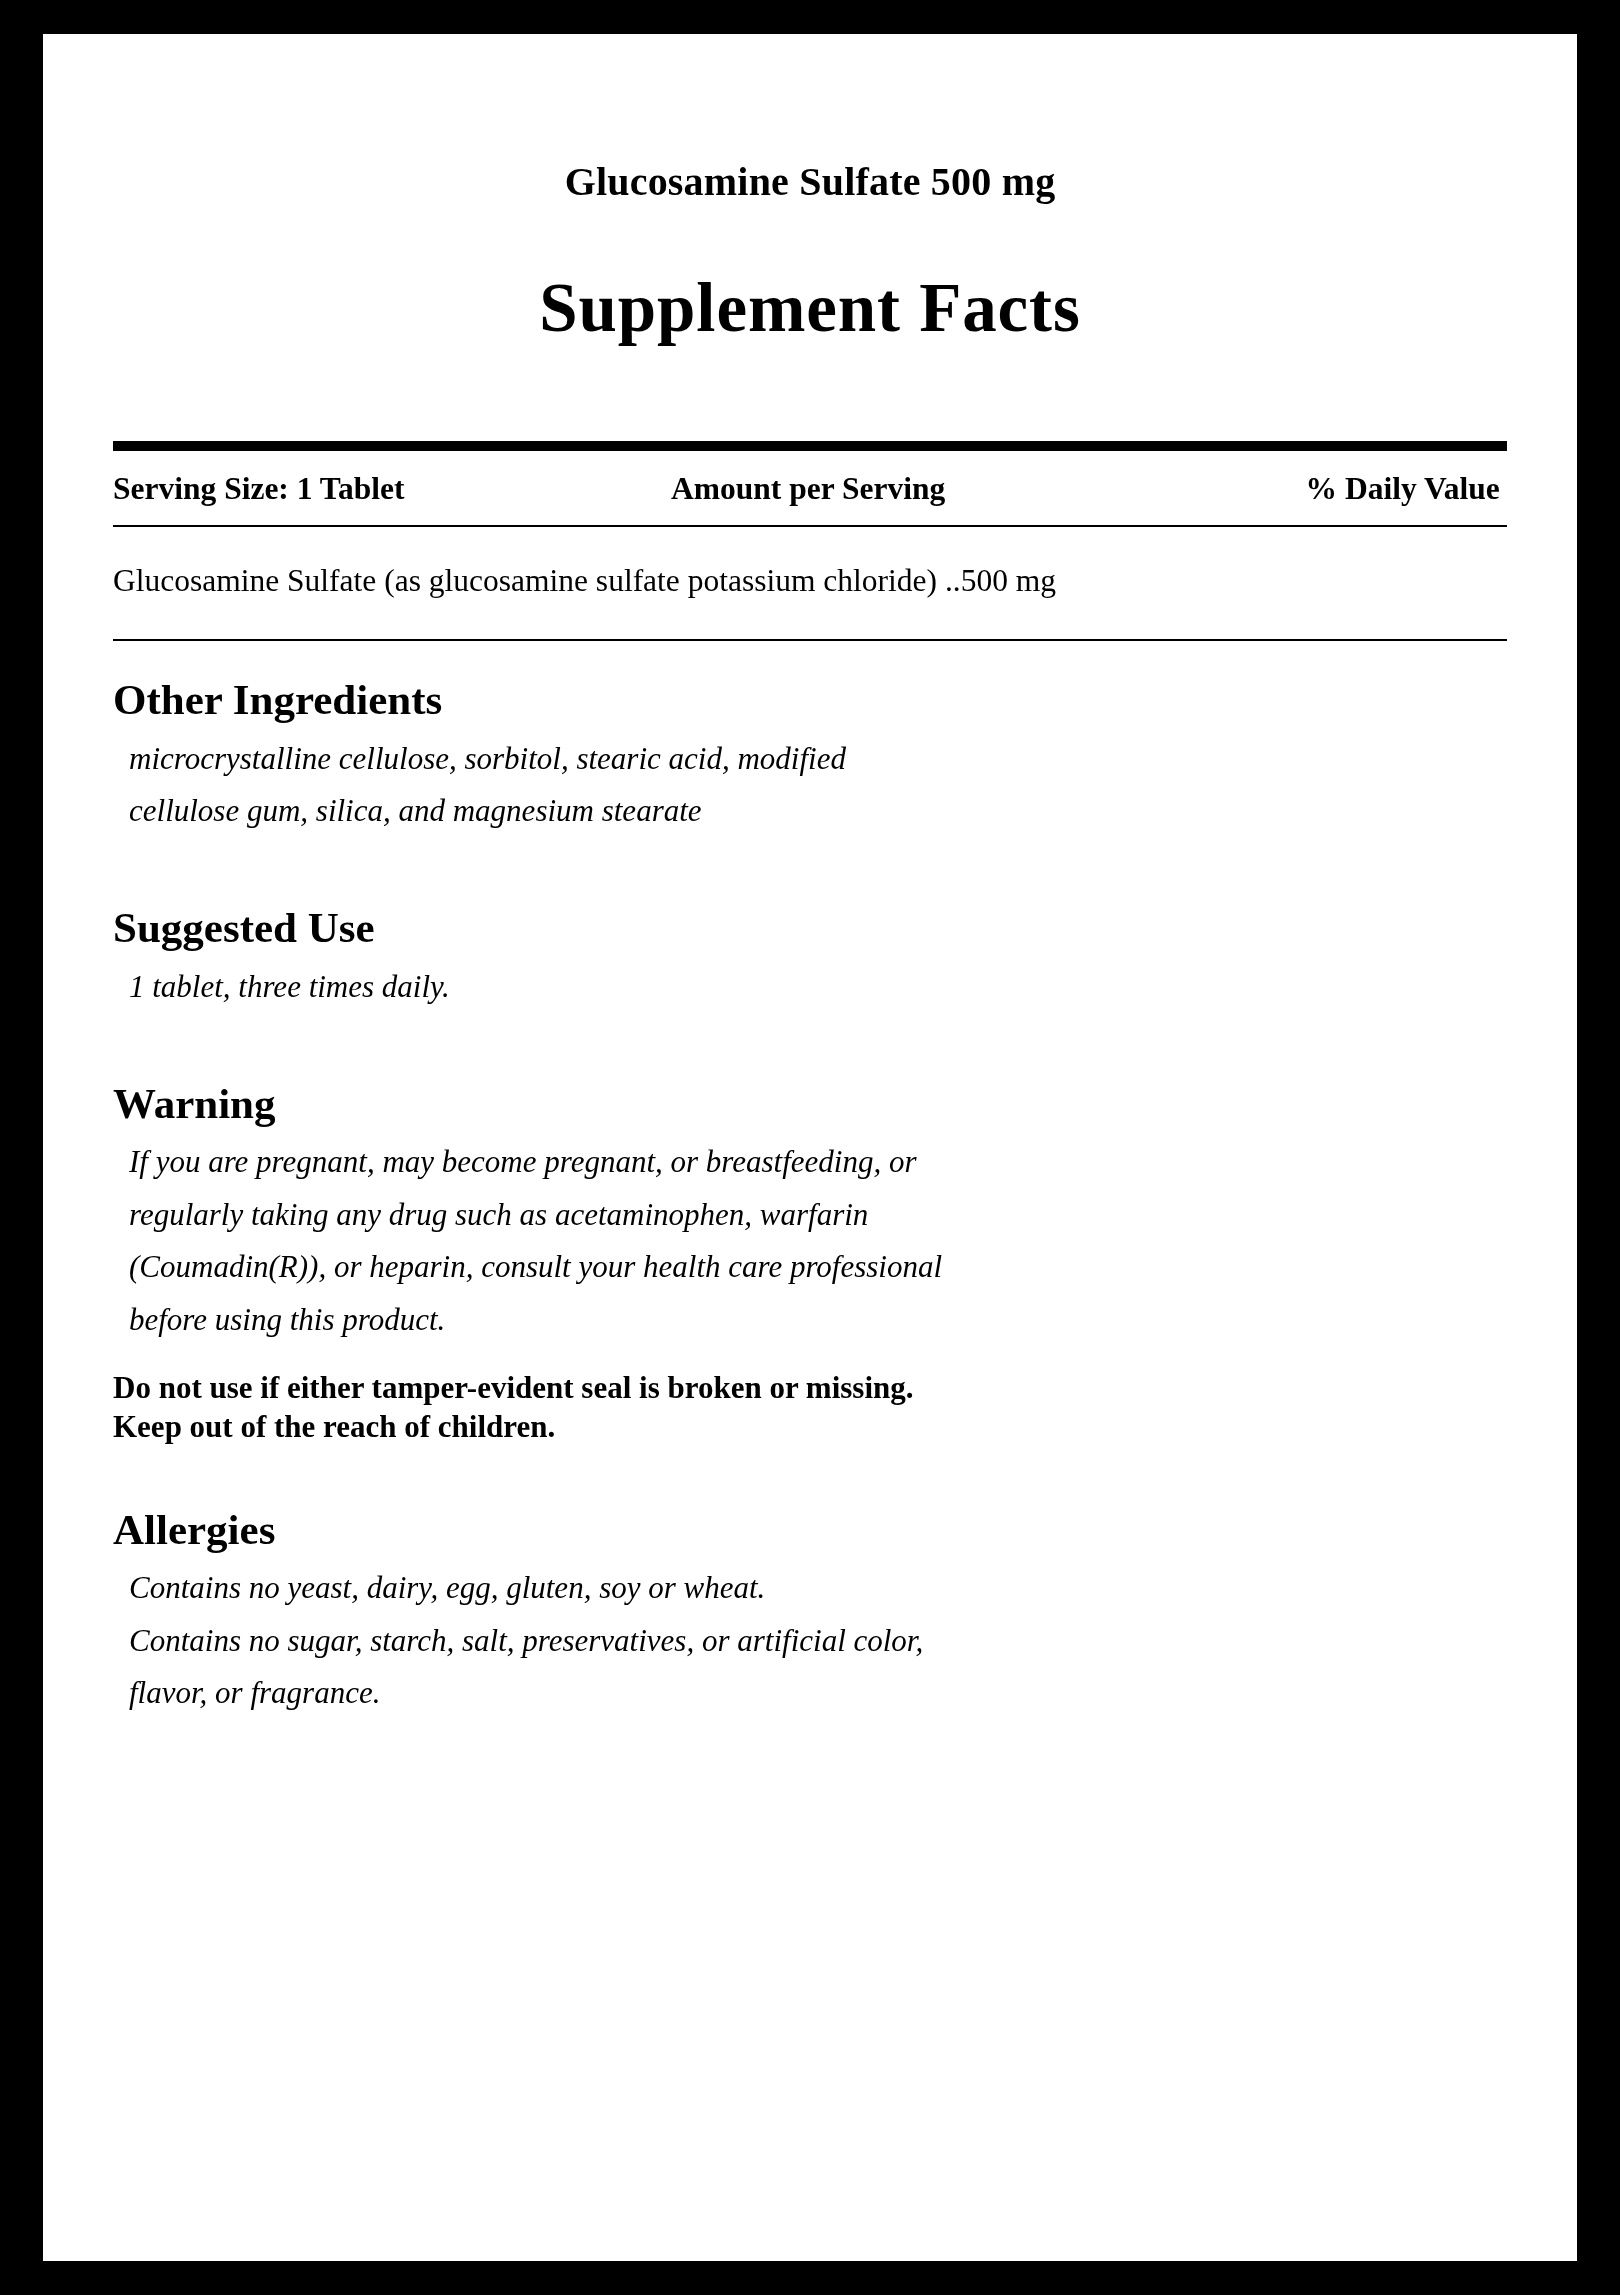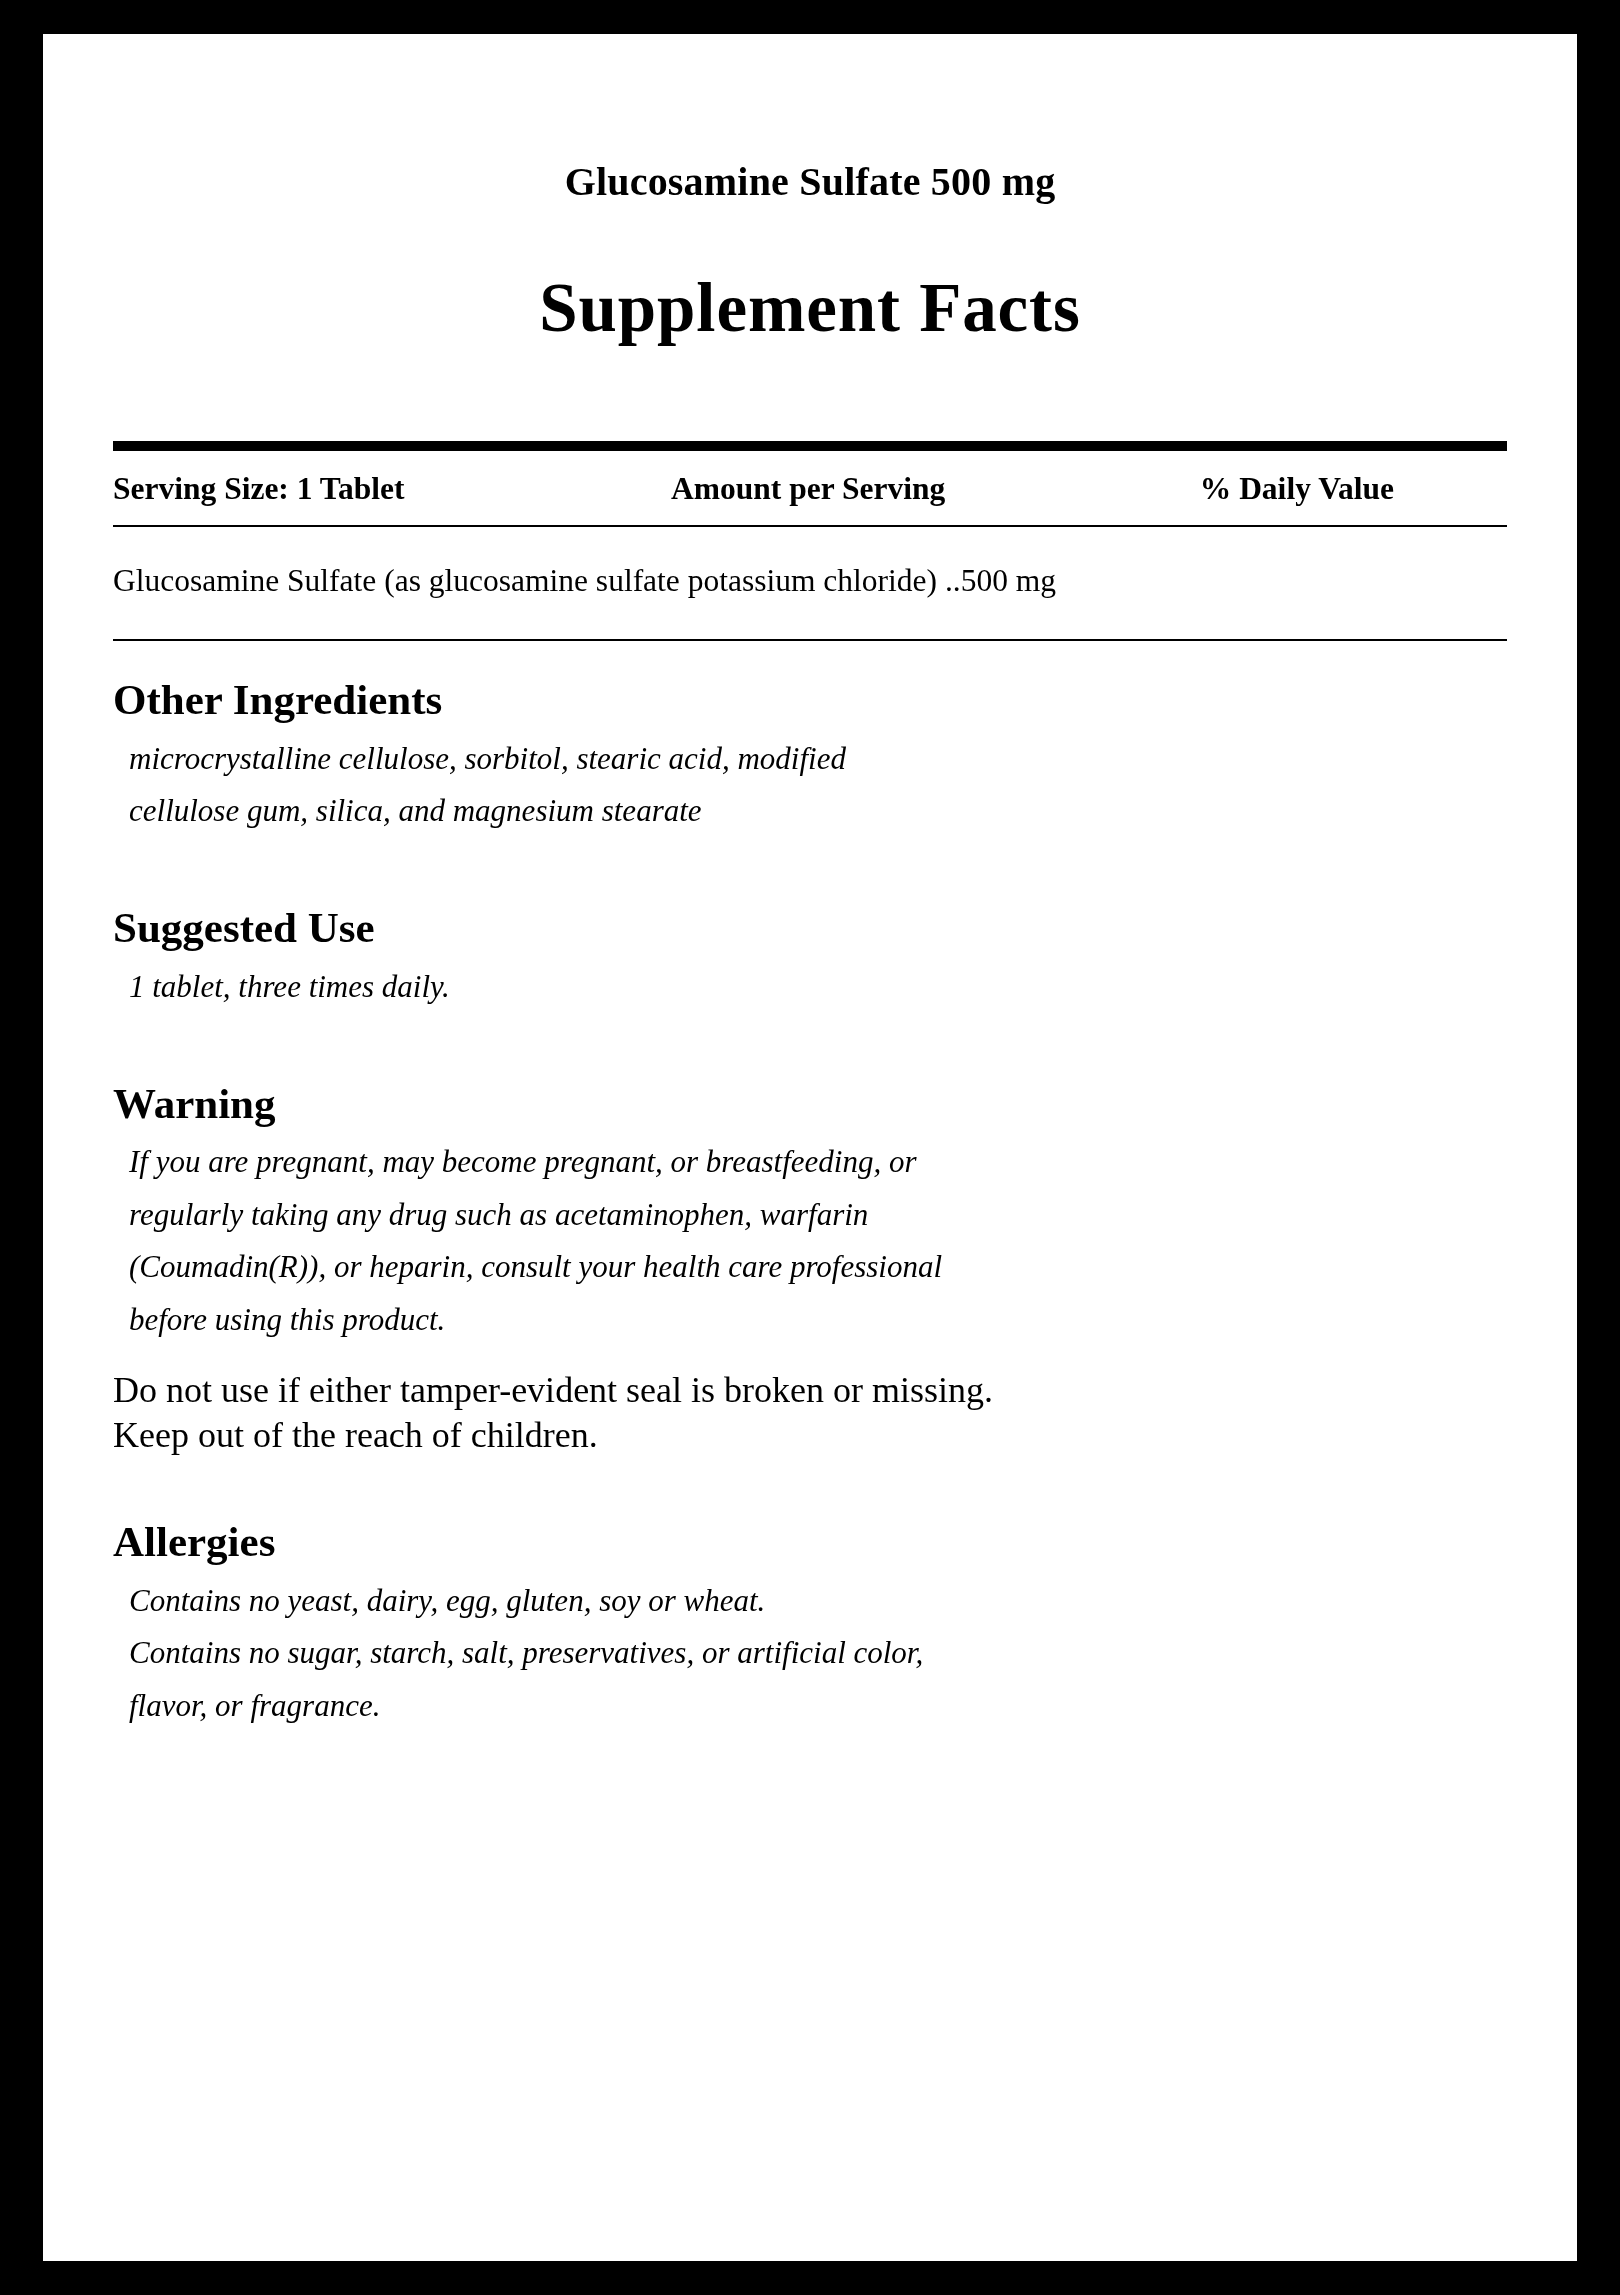--- a/index.html
+++ b/index.html
@@ -68,21 +68,21 @@
   .header-row .col-serving {
     flex: 0 0 auto;
     width: 558px;
   }
   .header-row .col-amount {
     flex: 0 0 auto;
     width: 423px;
   }
   .header-row .col-dv {
     flex: 1 1 auto;
-    text-align: center;
+    text-align: right;
     padding-right: 7.2px;
   }
   .ingredient-row {
     font-size: 31.5px;
     padding: 36px 0 40px 0;
     white-space: nowrap;
   }
   .section {
     margin-top: 34px;
   }
@@ -94,22 +94,22 @@
   }
   .section-body {
     font-size: 31px;
     line-height: 1.18;
     margin: 16px;
     font-style: italic;
   }
   .spacer-small { height: 23.4px; }
   .warning-bold-block {
     margin-top: 29px;
-    font-size: 36px;
-    font-weight: normal;
+    font-size: 31px;
+    font-weight: bold;
     line-height: 1.26;
   }
   .allergies-block {
     margin-top: 59px;
   }
 </style>
 </head>
 <body>
 
 <div class="label-frame">

